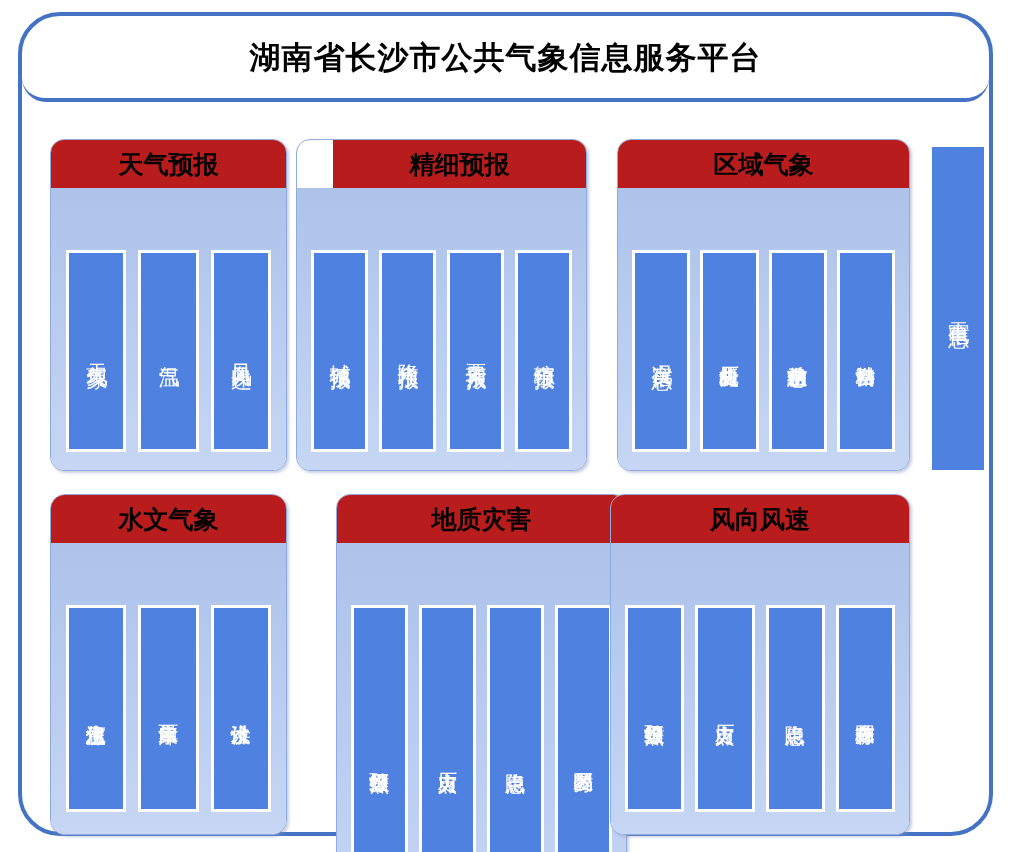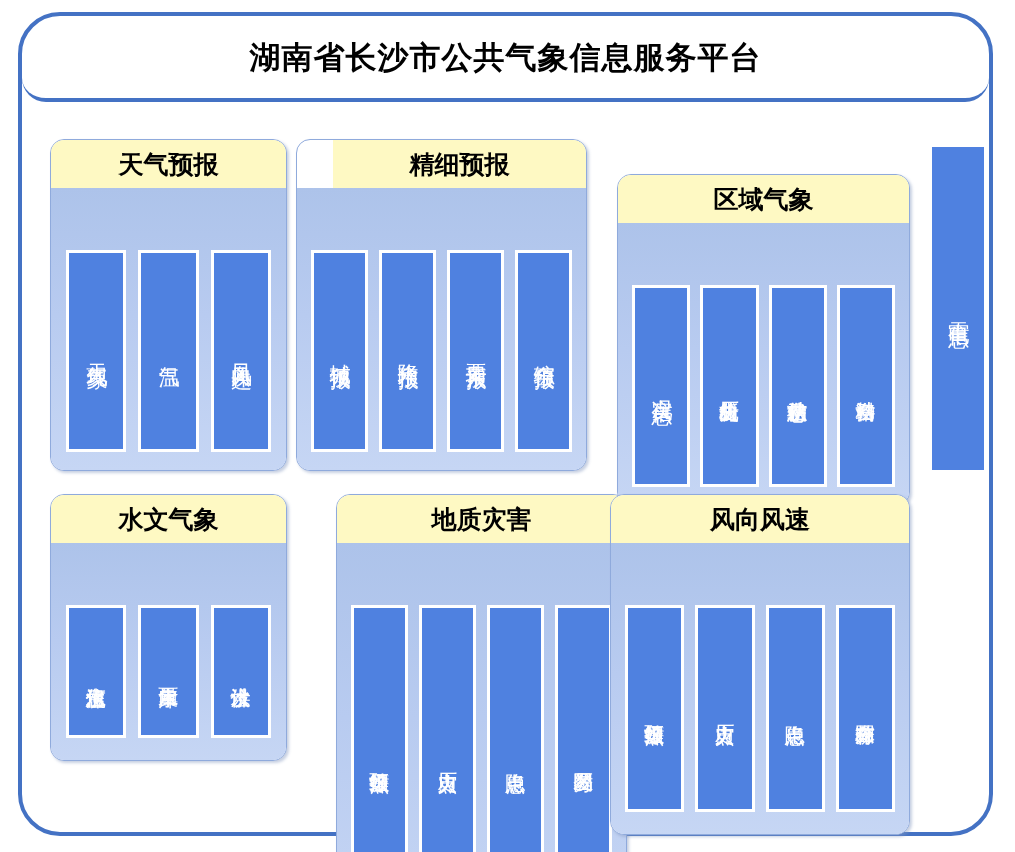--- a/index.html
+++ b/index.html
@@ -61,21 +61,21 @@
     position: absolute;
     box-sizing: border-box;
     border: 1px solid #8faadc;
     border-radius: 14px;
     background: #ffffff;
     box-shadow: 2px 2px 3px rgba(130,150,190,0.45);
     overflow: hidden;
   }
   .group-header {
     height: 48px;
-    background: #fef9c3;
+    background: #b91c1c;
     display: flex;
     align-items: center;
     justify-content: center;
   }
   .group-title {
     font-size: 25px;
     font-weight: bold;
     color: #000000;
     line-height: 1;
     white-space: nowrap;
@@ -119,21 +119,21 @@
     font-size: 21px;
     font-weight: normal;
     line-height: 1.12;
     letter-spacing: 2px;
     white-space: nowrap;
   }
 
   
   #group-weather-forecast { left: 28px;  top: 37px;  width: 237px; height: 332px; }
   #group-fine-forecast    { left: 274px; top: 37px;  width: 291px; height: 332px; padding-left: 36px; }
-  #group-regional-met     { left: 595px; top: 37px;  width: 293px; height: 332px; margin-top: 35px; }
+  #group-regional-met     { left: 595px; top: 37px;  width: 293px; height: 332px; }
 
   #group-weather-forecast .item-row { padding: 0 15px; gap: 12px; }
   #group-weather-forecast .item-bar { margin: 62px 0 18px; }
   #group-fine-forecast   .item-row { padding: 0 14px; gap: 11px; }
   #group-fine-forecast   .item-bar { margin: 62px 0 18px; }
   #group-regional-met    .item-row { padding: 0 14px; gap: 10px; }
   #group-regional-met    .item-bar { margin: 62px 0 18px; }
 
   
   #item-lightning-info {
@@ -144,21 +144,21 @@
     height: 323px;
     box-sizing: border-box;
     background: #4f81e0;
     border: none;
     display: flex;
     align-items: center;
     justify-content: center;
   }
 
   
-  #group-hydro-met     { left: 28px;  top: 392px; width: 237px; height: 267px; }
+  #group-hydro-met     { left: 28px;  top: 392px; width: 237px; height: 341px; border-radius: 15px; }
   #group-geo-disaster  { left: 274px; top: 392px; width: 291px; height: 437px; margin-left: 40px; }
   #group-forest-fire   { left: 588px; top: 392px; width: 300px; height: 341px; }
 
   #group-hydro-met    .item-row { padding: 0 15px; gap: 12px; }
   #group-hydro-met    .item-bar { margin: 62px 0 22px; }
   #group-geo-disaster .item-row { padding: 0 14px; gap: 11px; }
   #group-geo-disaster .item-bar { margin: 62px 0 22px; }
   #group-forest-fire  .item-row { padding: 0 14px; gap: 11px; }
   #group-forest-fire  .item-bar { margin: 62px 0 22px; }
 

